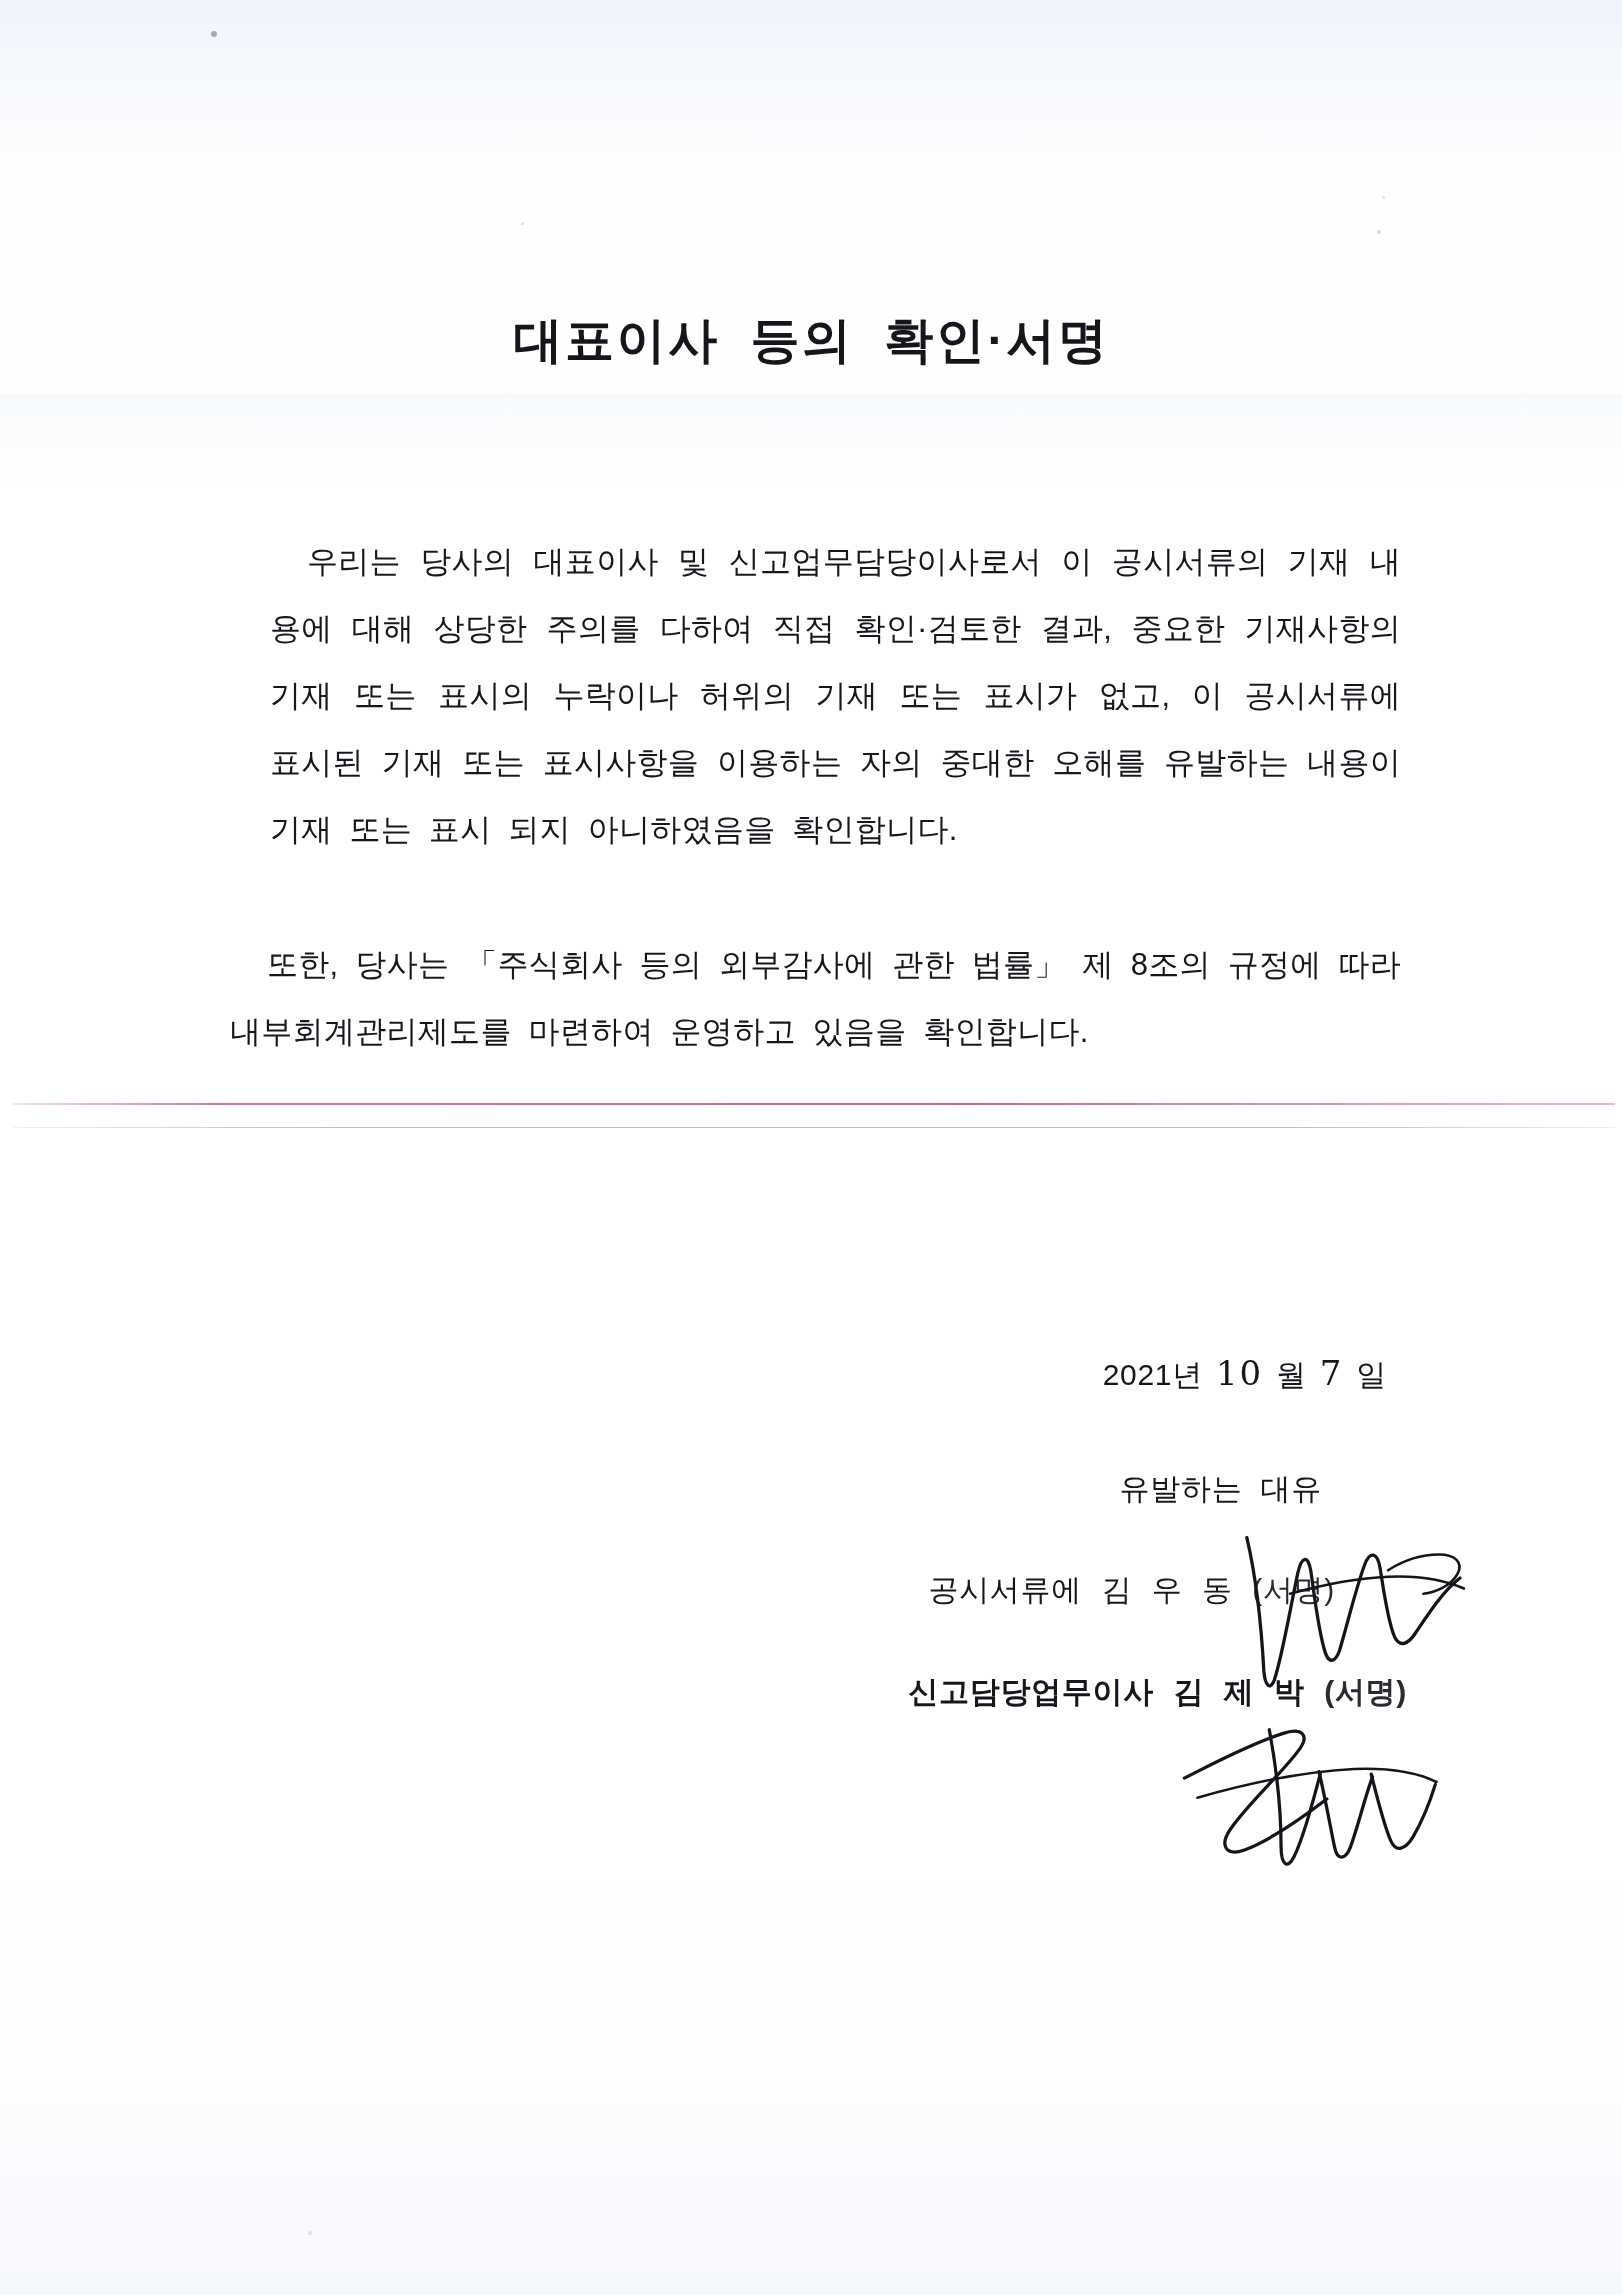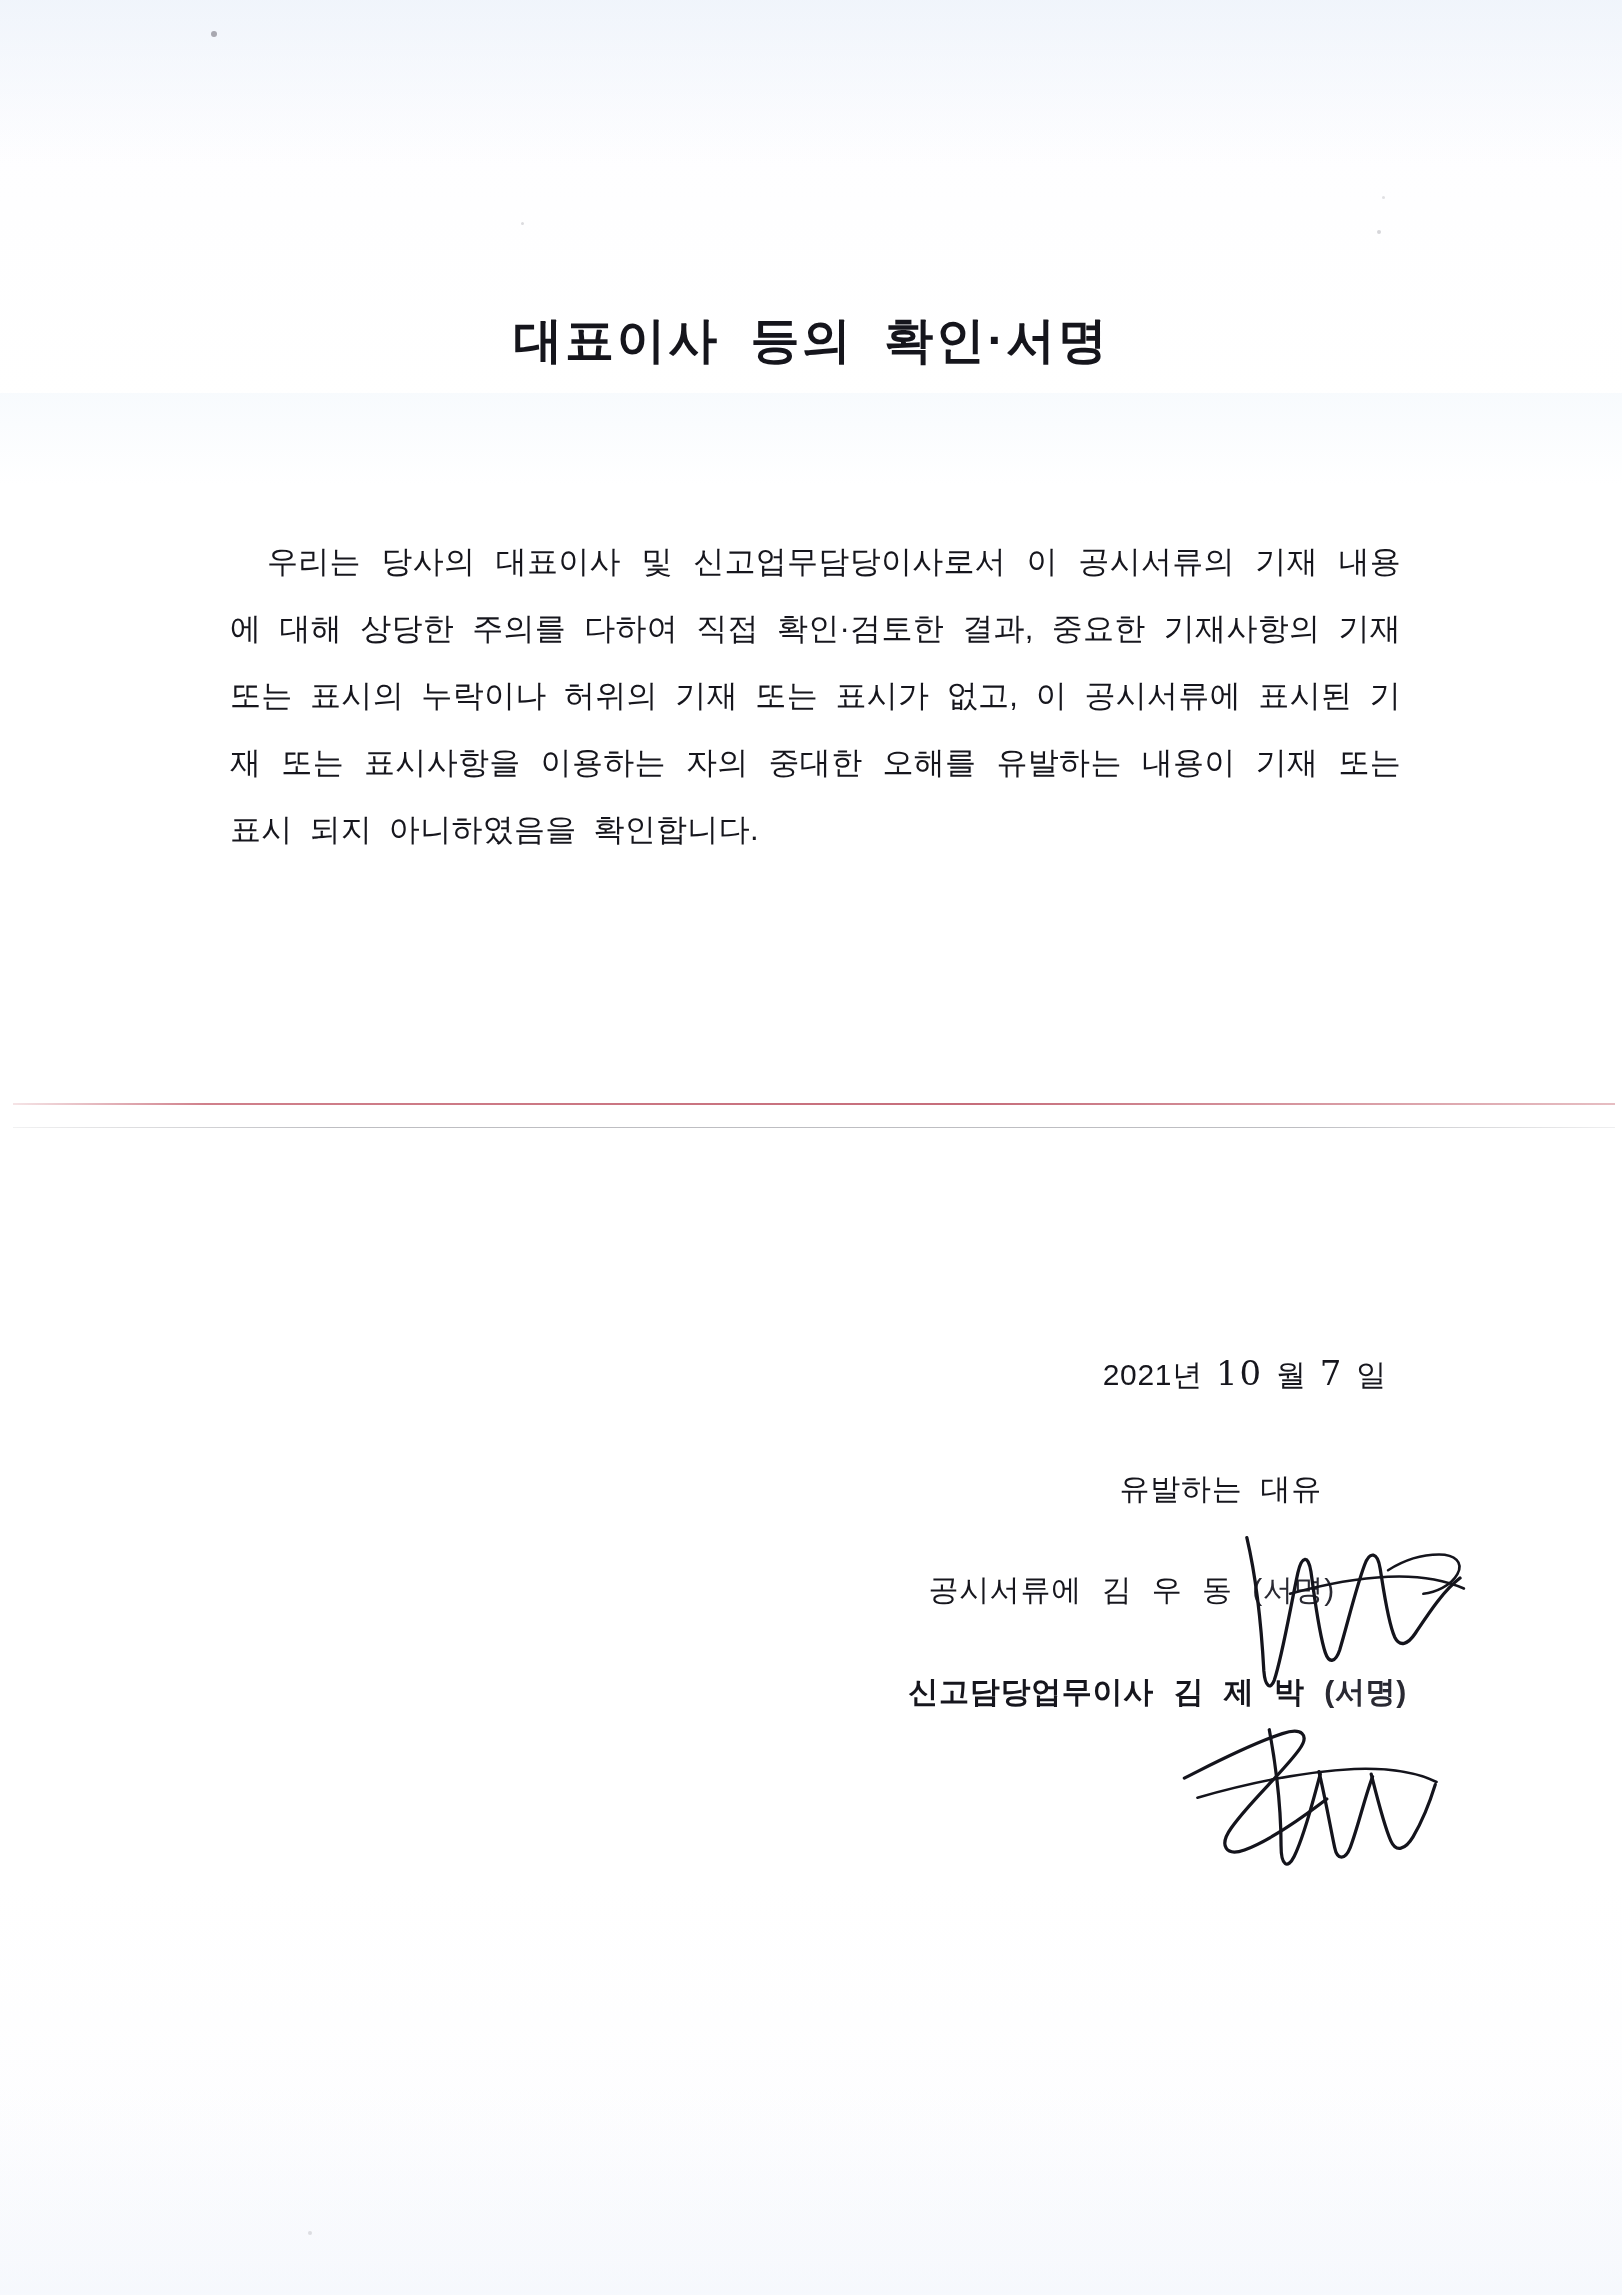--- a/index.html
+++ b/index.html
@@ -79,21 +79,21 @@
   }
   .para {
     font-size: 31px;
     line-height: 67px;
     letter-spacing: 0.3px;
     word-spacing: 7.9px;
     text-align: justify;
     text-justify: inter-character;
     color: #16161d;
   }
-  .para.first { text-indent: 37px; }
+  .para.first { text-indent: 37px; margin-left: 40px; }
   .para.second {
     margin-top: 68px;
     text-indent: 37px;
   }
 
   
   .red-line {
     position: absolute;
     left: 13px;
     right: 7.9px;
@@ -180,20 +180,21 @@
   <div class="speck speck-a"></div>
   <div class="speck speck-b"></div>
   <div class="speck speck-c"></div>
   <div class="speck speck-d"></div>
   <div class="speck speck-e"></div>
 
   <h1 class="title">대표이사 등의 확인·서명</h1>
 
   <div class="body-wrap">
     <p class="para first">우리는 당사의 대표이사 및 신고업무담당이사로서 이 공시서류의 기재 내용에 대해 상당한 주의를 다하여 직접 확인·검토한 결과, 중요한 기재사항의 기재 또는 표시의 누락이나 허위의 기재 또는 표시가 없고, 이 공시서류에 표시된 기재 또는 표시사항을 이용하는 자의 중대한 오해를 유발하는 내용이 기재 또는 표시 되지 아니하였음을 확인합니다.</p>
+    <p class="para second">또한, 당사는 「주식회사 등의 외부감사에 관한 법률」 제 8조의 규정에 따라 내부회계관리제도를 마련하여 운영하고 있음을 확인합니다.</p>
   </div>
 
   <div class="red-line"></div>
   <div class="grey-line"></div>
 
   <div class="sig-block">
 
     <div class="sig-line date-line">
       <span>2021년</span>
       <span class="hand">10</span>

